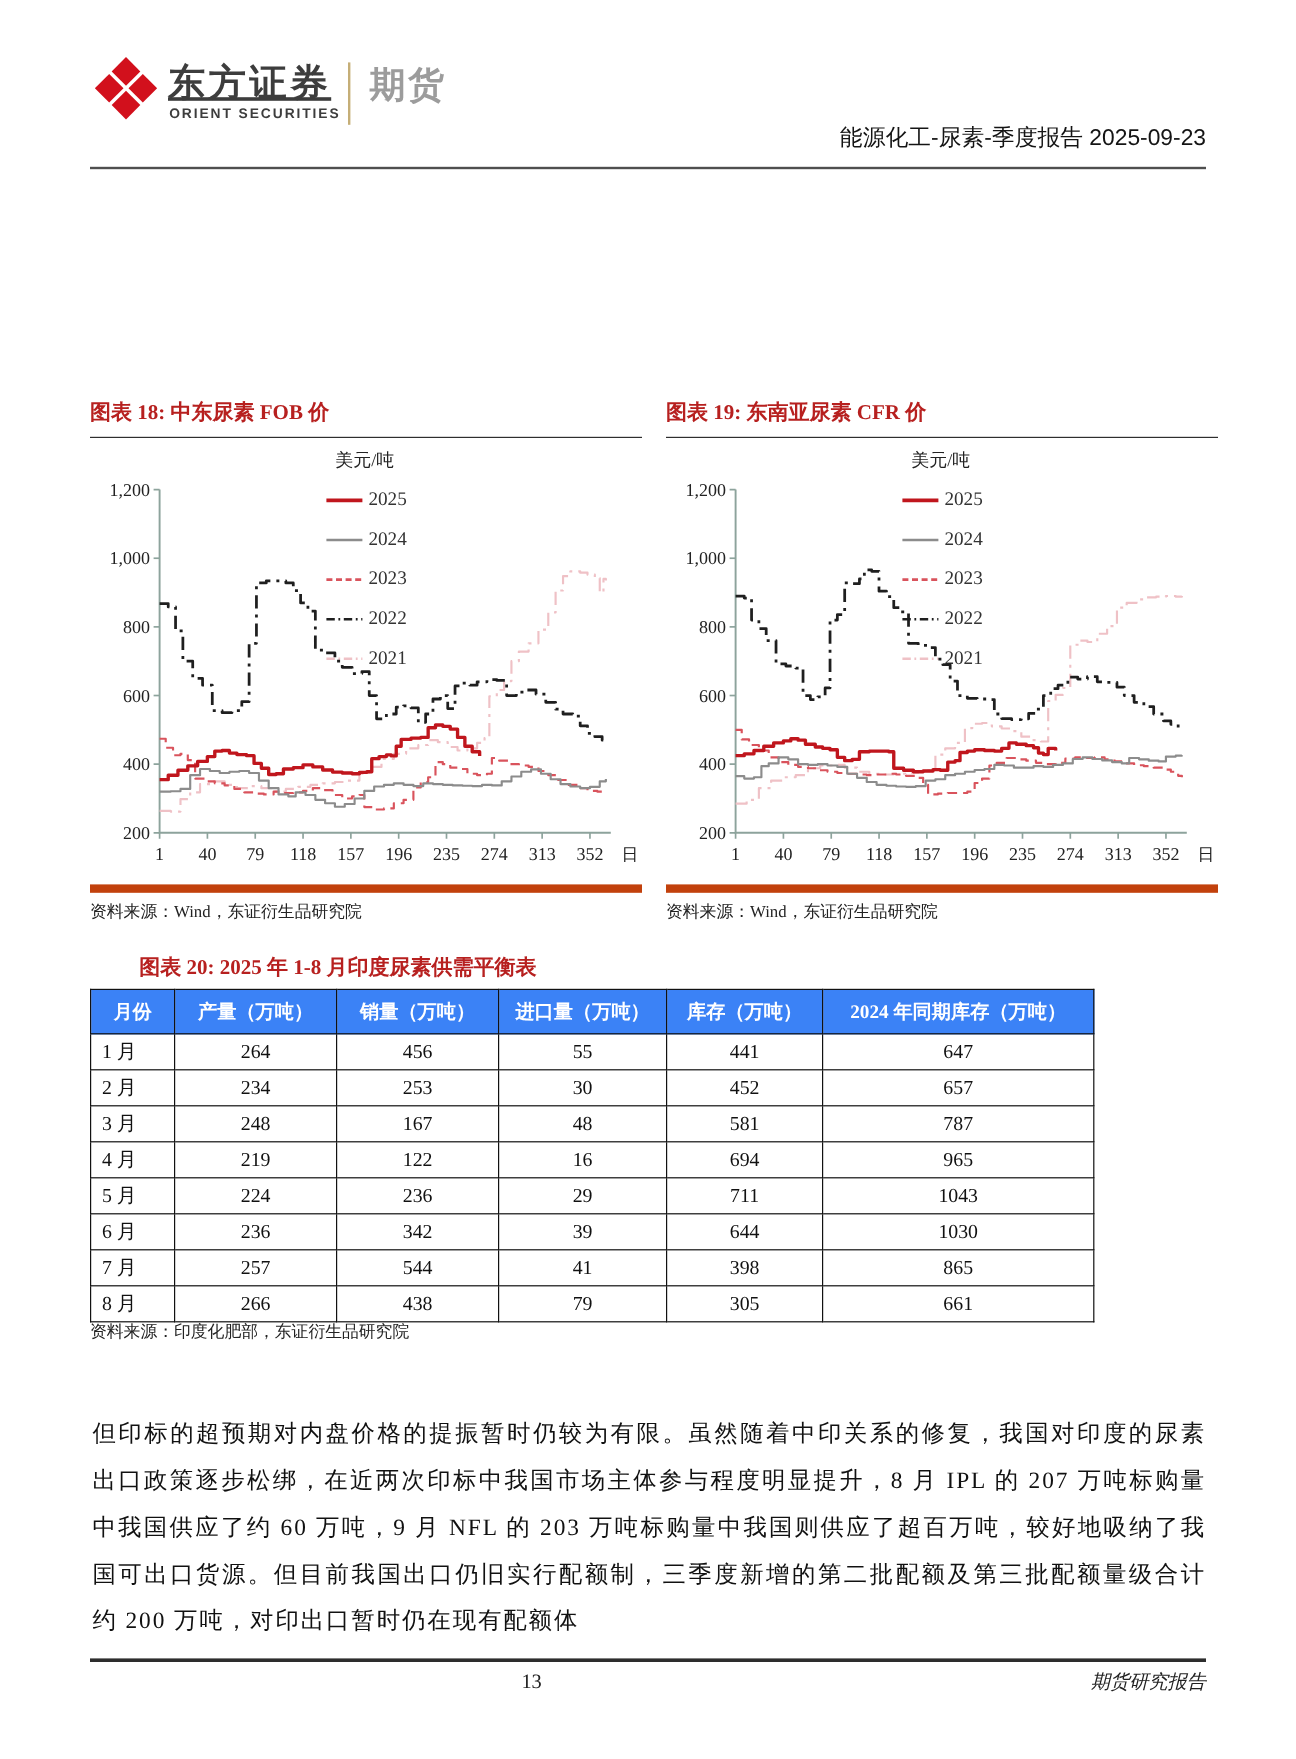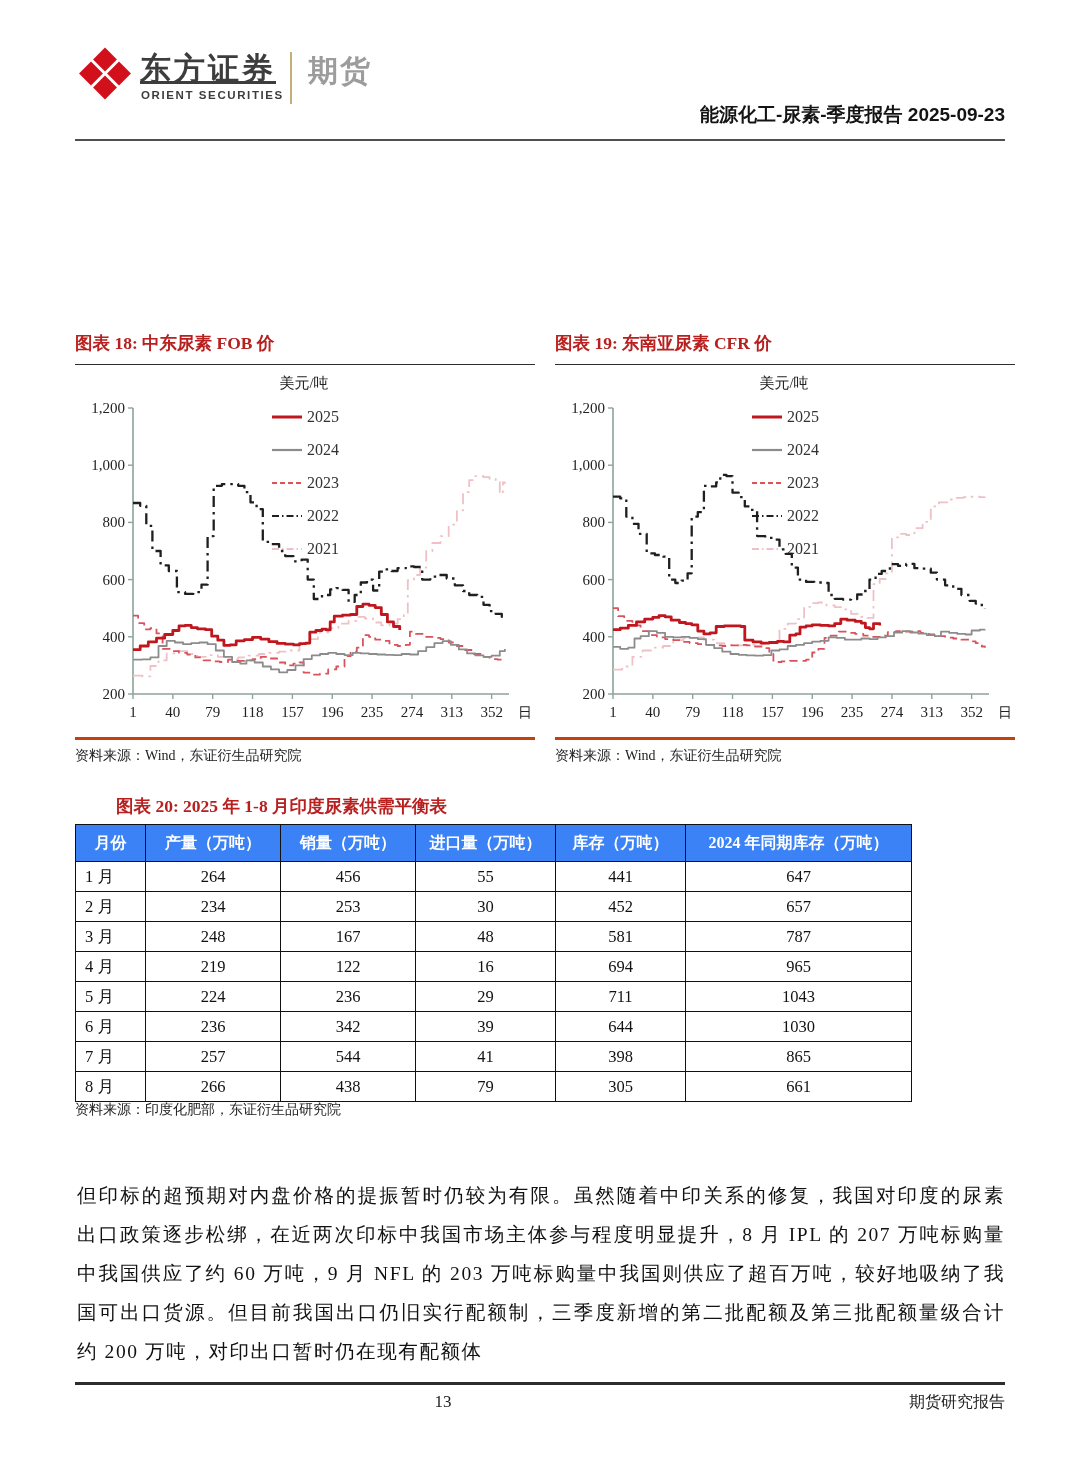--- a/index.html
+++ b/index.html
@@ -9,52 +9,52 @@
   
   .logo-svg{position:absolute;left:78px;top:46px;}
   .brand-cn{position:absolute;left:140px;top:48px;font-family:"Liberation Sans","DejaVu Sans",sans-serif;
             font-weight:bold;font-size:31px;color:#3d3d3d;letter-spacing:3px;text-decoration:underline;}
   .brand-en{position:absolute;left:141px;top:89px;font-family:"Liberation Sans","DejaVu Sans",sans-serif;
             font-weight:bold;font-size:11.5px;color:#3d3d3d;letter-spacing:1.6px;}
   .brand-divider{position:absolute;left:290px;top:52px;width:2px;height:52px;background:#c5ae77;}
   .brand-unit{position:absolute;left:308px;top:51px;font-family:"Liberation Sans","DejaVu Sans",sans-serif;
               font-weight:bold;font-size:30px;color:#9c9c9c;letter-spacing:2px;}
   .doc-title{position:absolute;right:75px;top:102px;font-family:"Liberation Sans","DejaVu Sans",sans-serif;
-             font-weight:bold;font-size:19px;color:#141414;}
+             font-weight:normal;font-size:19px;color:#141414;}
   .header-rule{position:absolute;left:75px;top:139px;width:930px;height:2px;background:#4f4f4f;}
 
   
   .para{position:absolute;left:77px;width:928px;font-size:19.5px;line-height:39px;
         text-align:justify;letter-spacing:1.6px;color:#111;}
   #para1{top:191px;}
   #para2{top:1176px;}
 
   
   .chart-col{position:absolute;top:315px;width:460px;margin-top:16px;}
   #chart0{left:75px;} #chart1{left:555px;}
   .fig-title{font-size:17.5px;font-weight:bold;color:#b7201f;padding-bottom:9px;border-bottom:1.5px solid #2e2e2e;}
   .legend-row{display:flex;align-items:center;gap:15px;margin-top:9px;height:24px;flex-direction:column;}
   .unit-label{font-size:15px;color:#222;white-space:nowrap;margin-right:2px;}
   .legend-item{display:flex;align-items:center;gap:4px;font-size:16px;color:#333;white-space:nowrap;}
   .plot{display:block;margin-top:0px;}
-  .src-row{border-top:3px solid #c2410c;margin-top:5px;padding-top:7px;font-size:14px;color:#222;}
+  .src-row{border-top:7px solid #c2410c;margin-top:5px;padding-top:7px;font-size:14px;color:#222;}
 
   
   .table-title{position:absolute;left:75px;top:794px;font-size:17.5px;font-weight:bold;color:#b7201f;margin-left:41px;}
   .balance-table{position:absolute;left:75px;top:824px;width:836px;border-collapse:collapse;table-layout:fixed;}
   .balance-table th{background:#3b82f6;color:#fff;font-weight:bold;font-size:16px;
                     border:1.6px solid #111;height:36px;padding:0 3px;}
   .balance-table td{border:1.6px solid #111;font-size:16.5px;height:29px;text-align:center;padding:0 3px;color:#111;}
   .balance-table td.month{text-align:left;padding-left:9px;}
   .table-src{position:absolute;left:75px;top:1101px;font-size:14px;color:#222;}
 
   
   .footer-rule{position:absolute;left:75px;top:1382px;width:930px;height:3px;background:#2d2d2d;}
   .page-num{position:absolute;left:398px;top:1392px;width:90px;text-align:center;font-size:17px;color:#222;}
-  .footer-right{position:absolute;right:75px;top:1392px;font-size:16px;color:#222;}
+  .footer-right{position:absolute;right:75px;top:1392px;font-size:16px;color:#222;font-style:italic;}
 </style>
 </head>
 <body>
 
 <div class="page">
 
   <svg class="logo-svg" width="54" height="54" viewBox="0 0 104 104">
     <polygon points="52,3 75,26 52,49 29,26" fill="#d2101c"></polygon>
     <polygon points="79,30 102,53 79,76 56,53" fill="#d2101c"></polygon>
     <polygon points="52,57 75,80 52,103 29,80" fill="#d2101c"></polygon>

